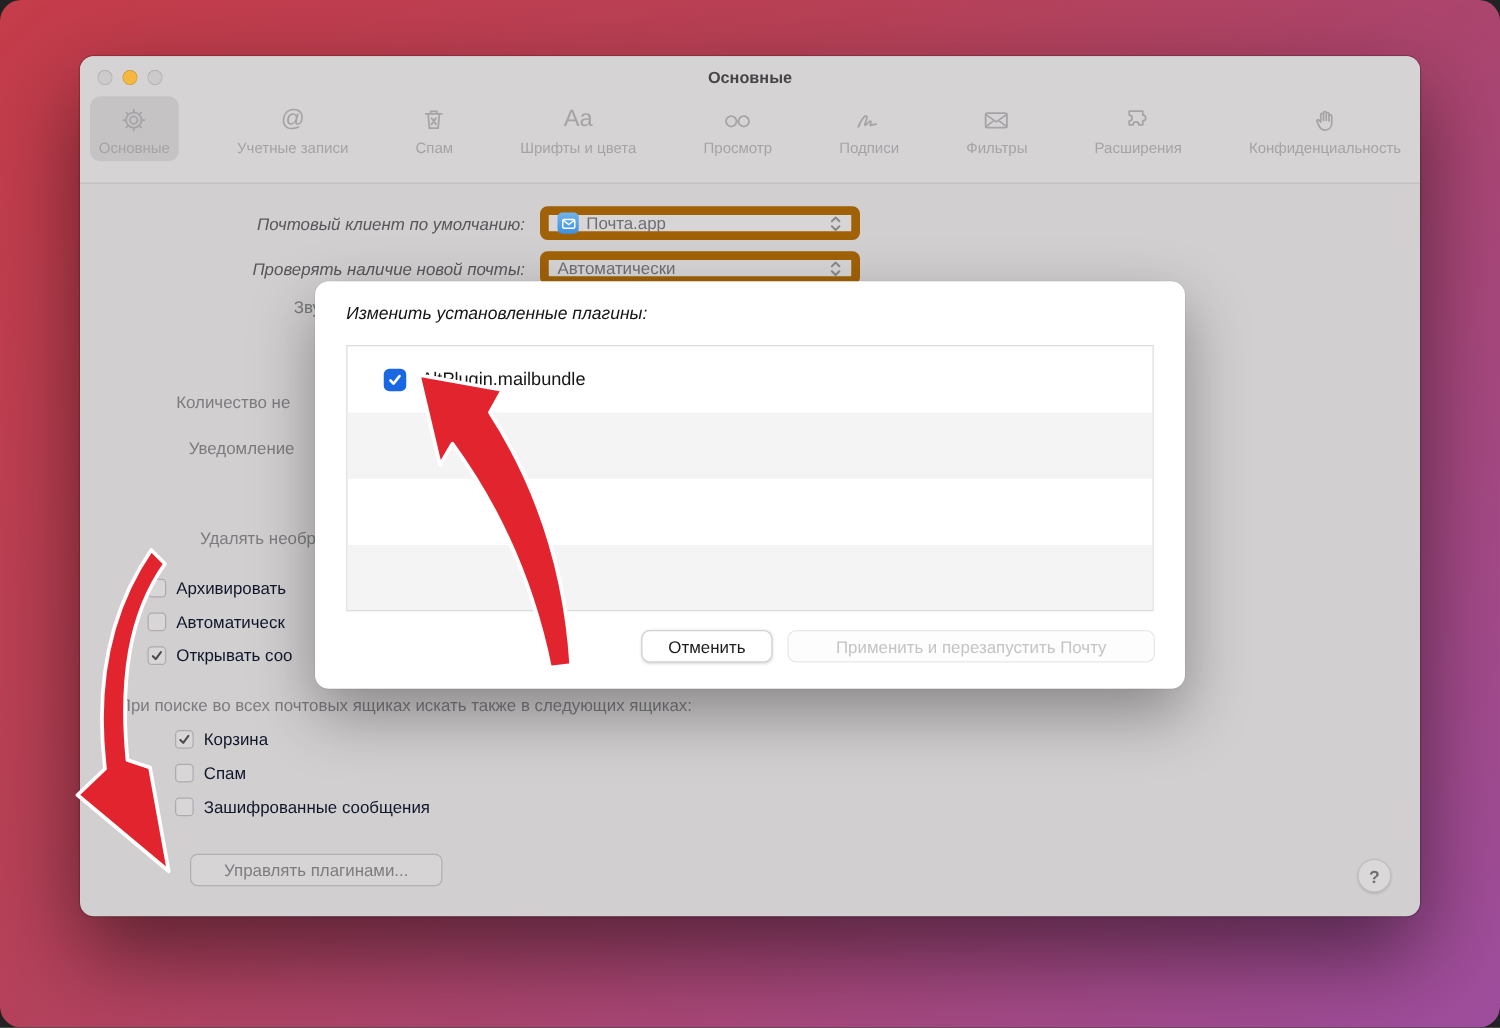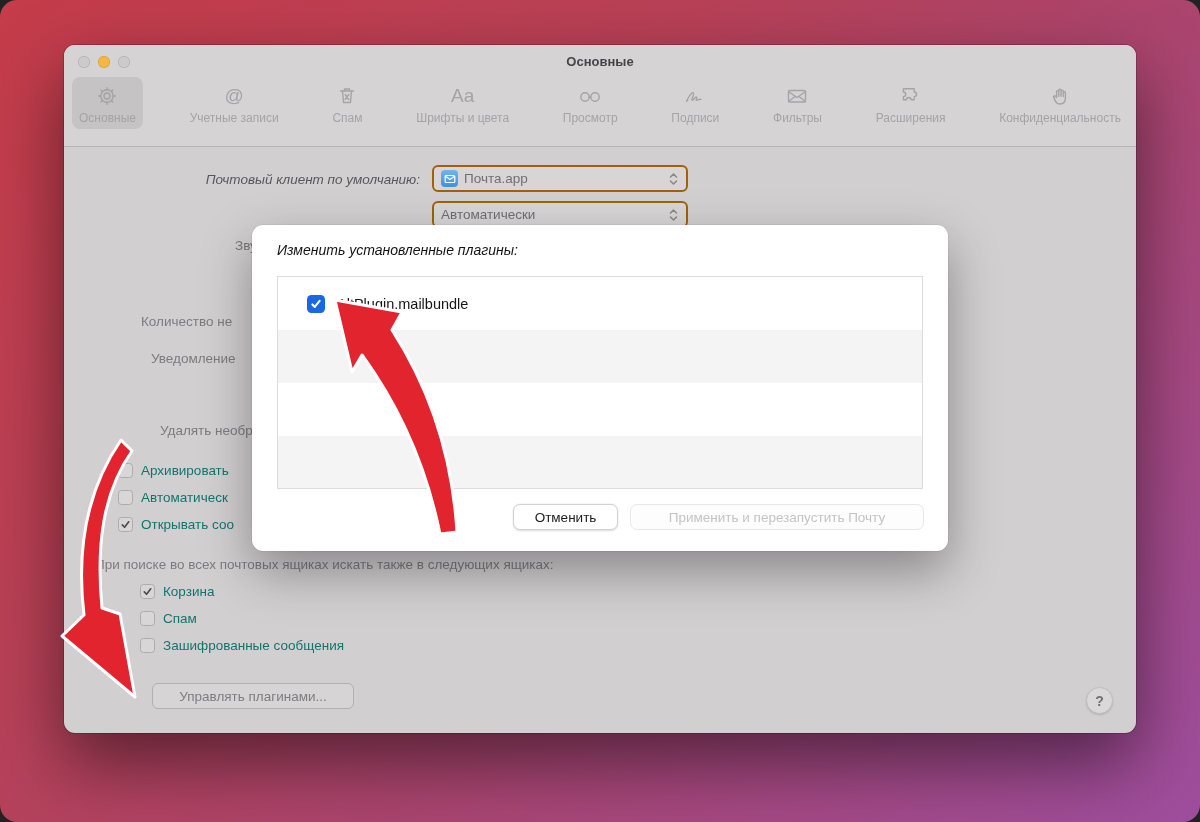--- a/index.html
+++ b/index.html
@@ -20,32 +20,32 @@
     color:#a6a3a6;font-size:12px;white-space:nowrap;}
   .tbitem.selected{background:#c6c3c5;}
   .tbicon{height:27px;display:flex;align-items:center;justify-content:center;}
   .tbicon svg{stroke:currentColor;fill:none;stroke-width:1.4;stroke-linecap:round;stroke-linejoin:round;}
   .tbicon .glyph{font-size:19px;line-height:1;font-weight:400;}
   
   .flabel{position:absolute;width:340px;text-align:right;right:716px;font-size:13.5px;color:#57575a;font-style:italic;}
   .lab1{top:127px}.lab2{top:163px}
   .sound-label{position:absolute;left:171px;top:193px;font-size:13.5px;color:#77777a;}
   .popup{position:absolute;left:368px;width:256px;height:27px;box-sizing:border-box;background:#d8d5d7;
-    border:2px solid #a16207;border-radius:6px;display:flex;align-items:center;padding:0 7px;gap:6px;
+    border:7px solid #a16207;border-radius:6px;display:flex;align-items:center;padding:0 7px;gap:6px;
     font-size:13.5px;color:#6f6f73;}
   .popup1{top:120px}.popup2{top:156px}
   .chev{margin-left:auto;color:#8a8a8d;display:flex;}
   .chev svg{stroke:currentColor;fill:none;stroke-width:1.6;stroke-linecap:round;stroke-linejoin:round;}
   .mailicon{width:17px;height:17px;border-radius:4px;background:linear-gradient(#71b4ee,#3f90e0);
     display:flex;align-items:center;justify-content:center;flex:none;}
   .mailicon svg{stroke:#fff;fill:none;stroke-width:1.2;}
   
   .ll{position:absolute;font-size:13.5px;color:#7c7c7f;white-space:nowrap;}
   .ll1{left:77px;top:269px}.ll2{left:87px;top:306px}.ll3{left:96px;top:378px}
-  .cbrow{position:absolute;display:flex;align-items:center;gap:8px;font-size:13.5px;color:#0f766e;white-space:nowrap;}
+  .cbrow{position:absolute;display:flex;align-items:center;gap:8px;font-size:13.5px;color:#0f172a;white-space:nowrap;}
   .cb{width:15px;height:15px;box-sizing:border-box;border-radius:3.5px;background:#d9d6d8;border:1px solid #aeabae;
     display:flex;align-items:center;justify-content:center;flex:none;}
   .cb svg{display:none;stroke:#4c4c4e;fill:none;stroke-width:1.8;stroke-linecap:round;stroke-linejoin:round;}
   .cbrow.checked .cb svg{display:block;}
   .cba1{left:54px;top:418px}.cba2{left:54px;top:445px}.cba3{left:54px;top:472px}
   .search-label{position:absolute;left:31px;top:512px;font-size:13.5px;color:#7c7c7f;}
   .cbs1{left:76px;top:539px}.cbs2{left:76px;top:566px}.cbs3{left:76px;top:593px}
   .plugins-btn{position:absolute;left:54px;top:638px;width:202px;height:26px;box-sizing:border-box;
     background:#d7d4d6;border:1px solid #b2afb1;border-radius:6px;color:#7d7d80;font-size:13.5px;
     display:flex;align-items:center;justify-content:center;font-family:inherit;margin-left:34px;}
@@ -172,20 +172,21 @@
           </svg>
       </span>
       <span>Почта.app</span>
       <span class="chev">
         <svg width="11" height="16" viewBox="0 0 11 16">
             <path d="M2.5 6L5.5 3l3 3M2.5 10l3 3 3-3"></path>
           </svg>
       </span>
     </div>
 
+    <div class="flabel lab2">Проверять наличие новой почты:</div>
     <div class="popup popup2">
       <span>Автоматически</span>
       <span class="chev">
         <svg width="11" height="16" viewBox="0 0 11 16">
             <path d="M2.5 6L5.5 3l3 3M2.5 10l3 3 3-3"></path>
           </svg>
       </span>
     </div>
 
     <div class="sound-label">Зву</div>

